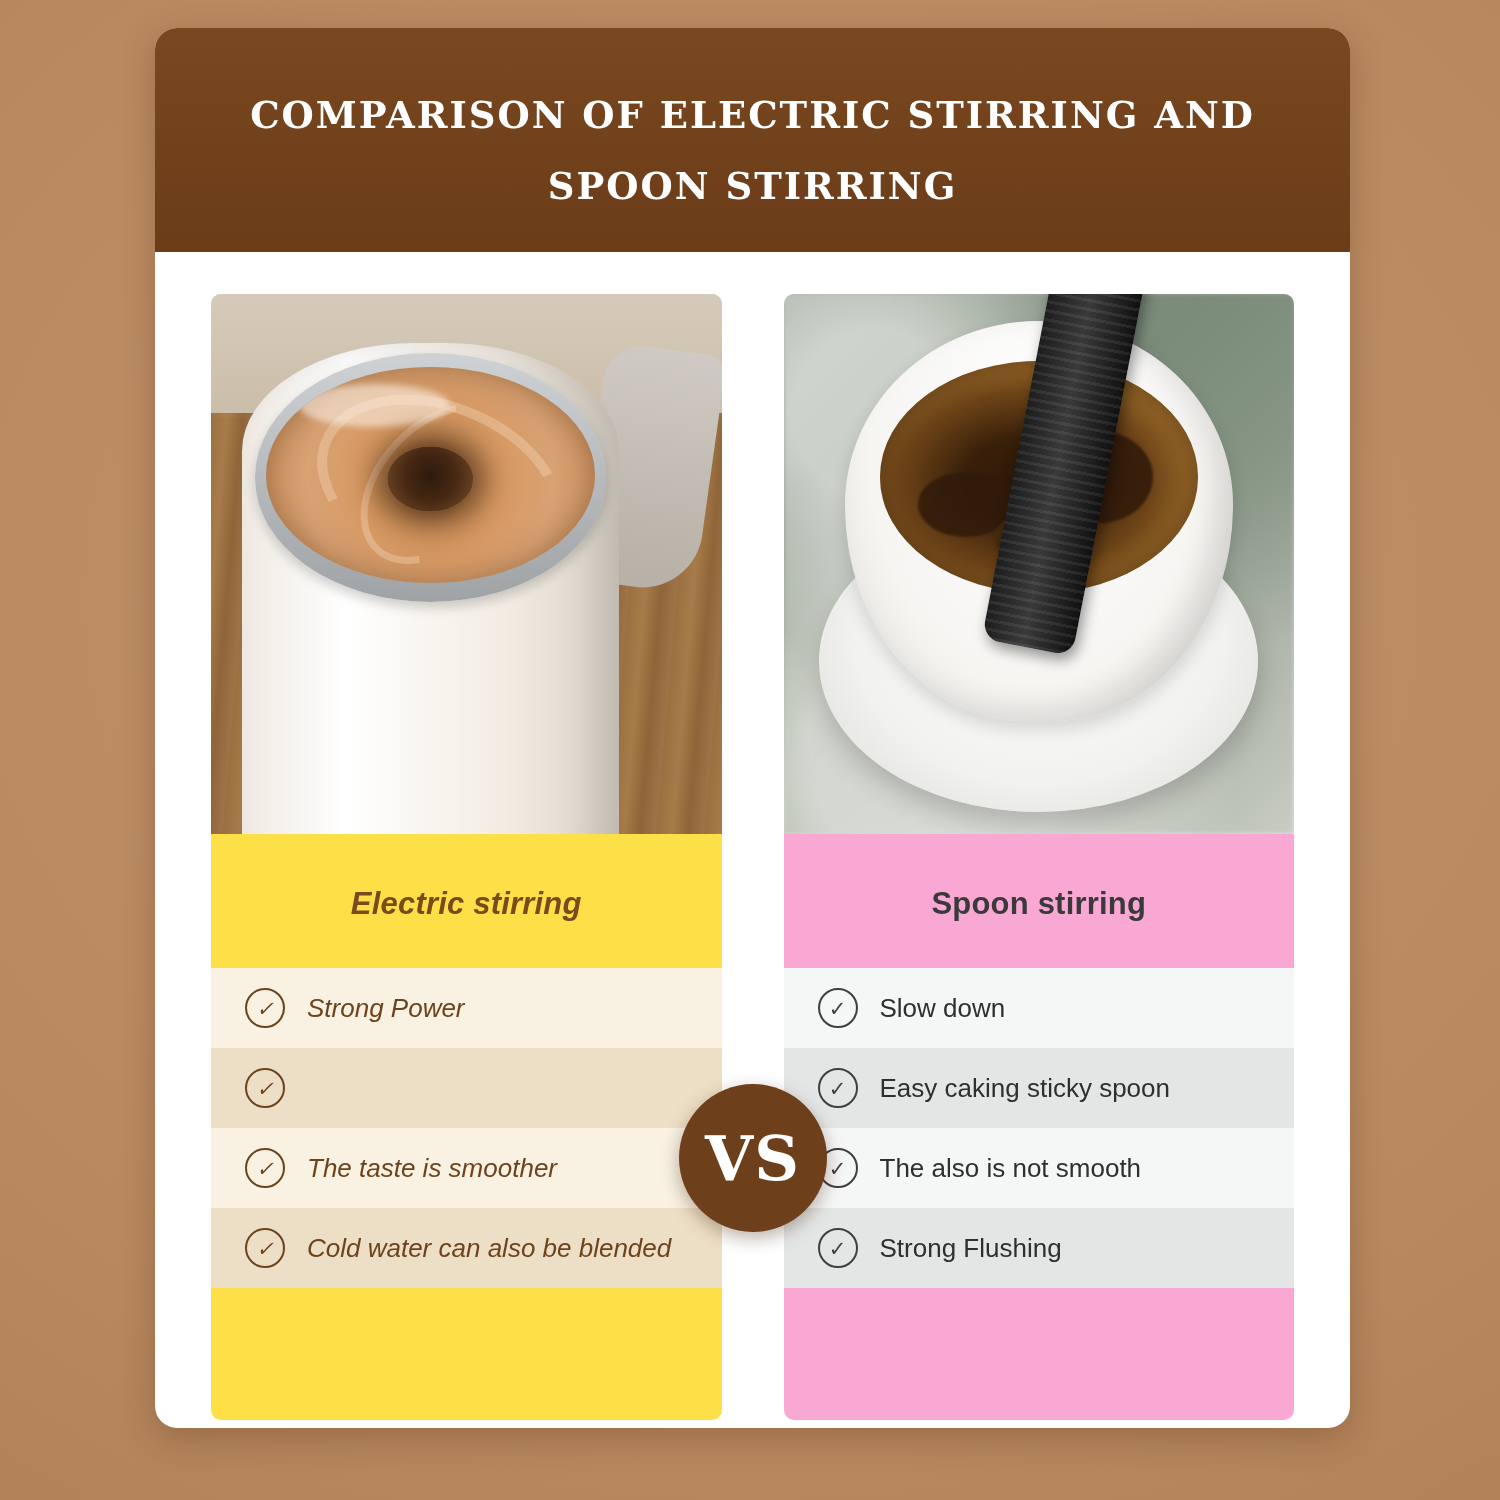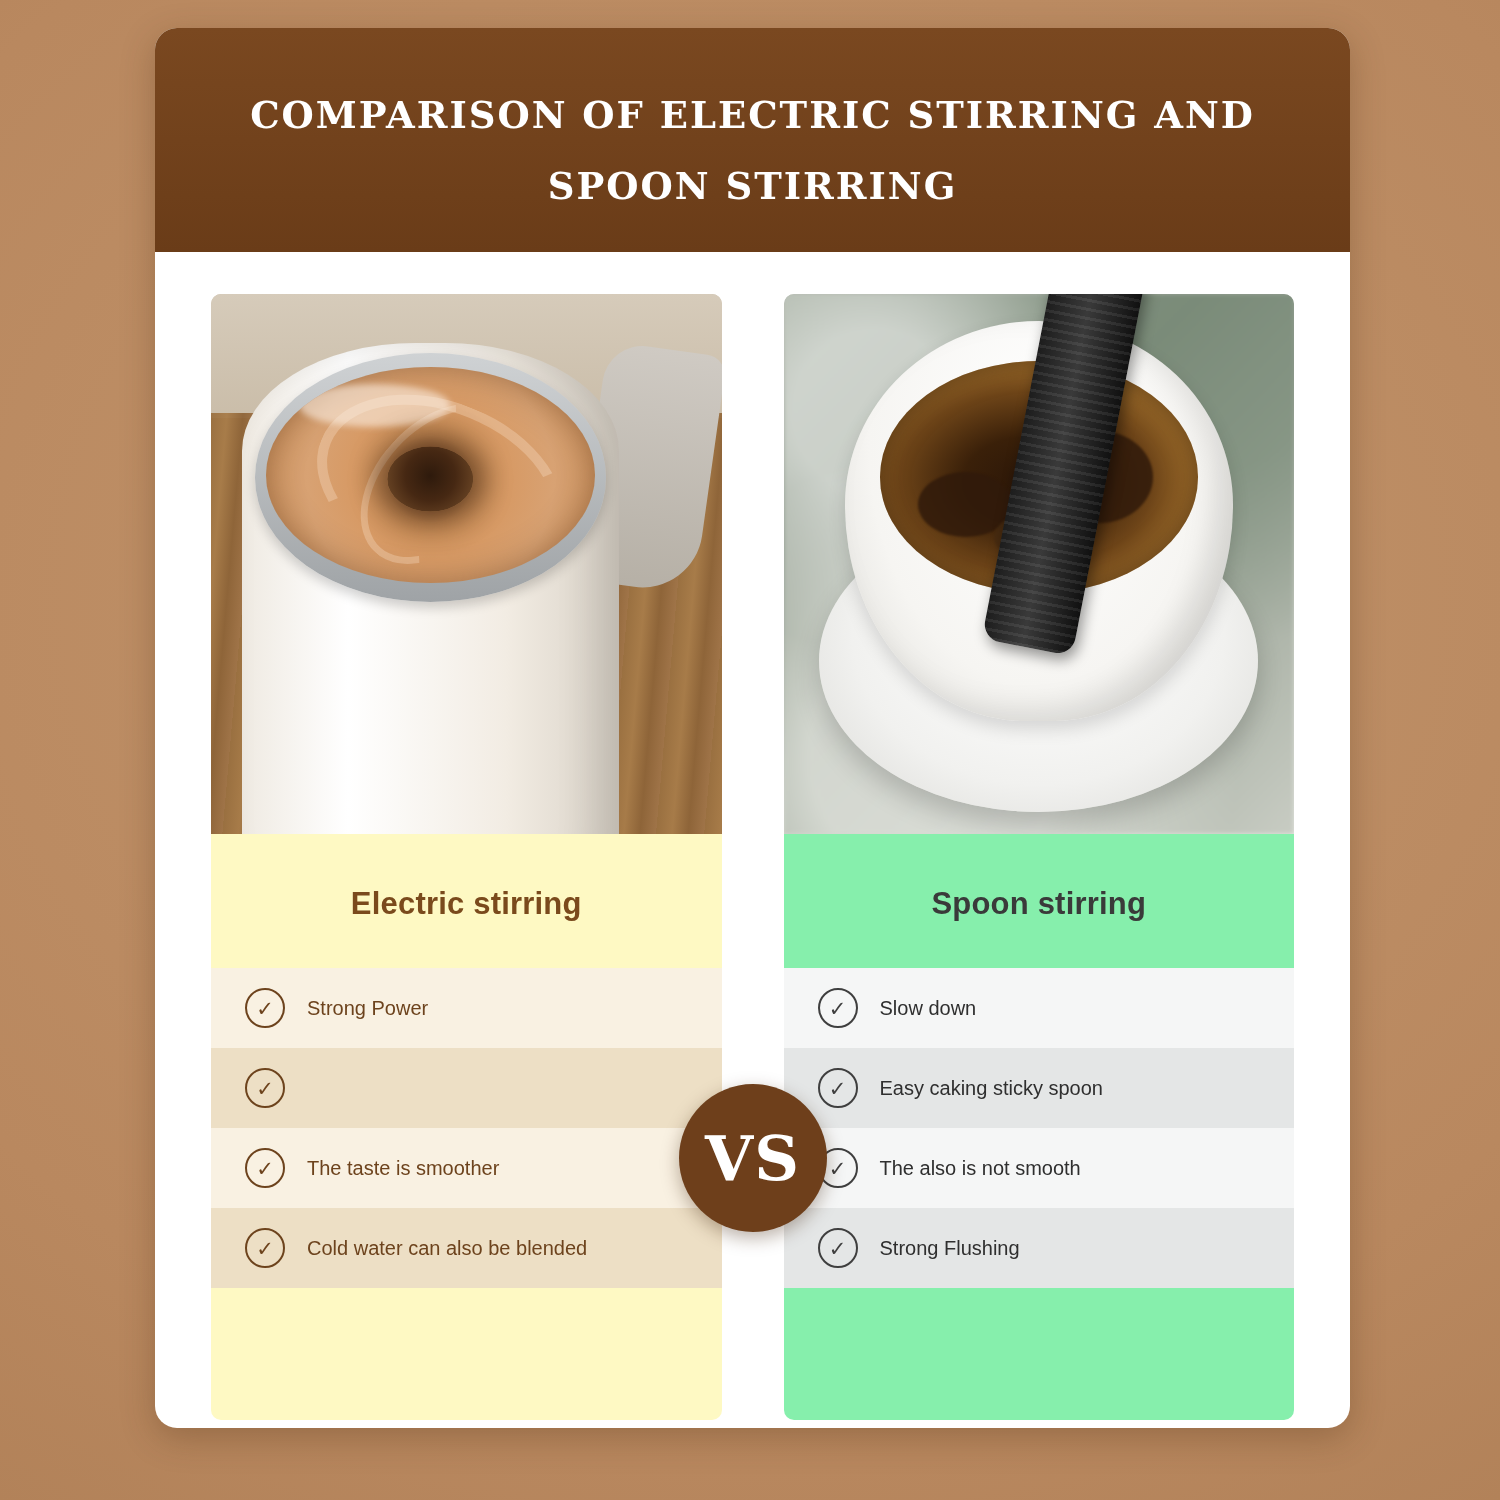--- a/index.html
+++ b/index.html
@@ -239,22 +239,22 @@
     border-radius: inherit;
   }
 
   
   .panel {
     flex: 1 1 auto;
     padding: 0;
     display: flex;
     flex-direction: column;
   }
-  .panel-left  { background: #fef9c3; }
-  .panel-right { background: #86efac; }
+  .panel-left  { background: #fde047; font-style: italic; }
+  .panel-right { background: #f9a8d4; }
 
   .panel-title {
     text-align: center;
     font-size: 31px;
     font-weight: 700;
     padding: 52px 10px 46px 10px;
     letter-spacing: .2px;
   }
   .panel-left  .panel-title { color: #7a4a1c; }
   .panel-right .panel-title { color: #3a3a3a; }
@@ -278,21 +278,21 @@
     width: 36px; height: 36px;
     border-radius: 50%;
     display: flex; align-items: center; justify-content: center;
     font-size: 21px;
     line-height: 1;
   }
   .panel-left .check  { border: 2px solid #6d431d; color: #6d431d; }
   .panel-right .check { border: 2px solid #3f3f3f; color: #3f3f3f; }
 
   .feature-text {
-    font-size: 20px;
+    font-size: 26px;
     line-height: 1.24;
   }
   .panel-left  .feature-text { color: #6d431d; }
   .panel-right .feature-text { color: #2f2f2f; }
 
   
   .vs-badge {
     position: absolute;
     left: 50%;
     top: 832px;

